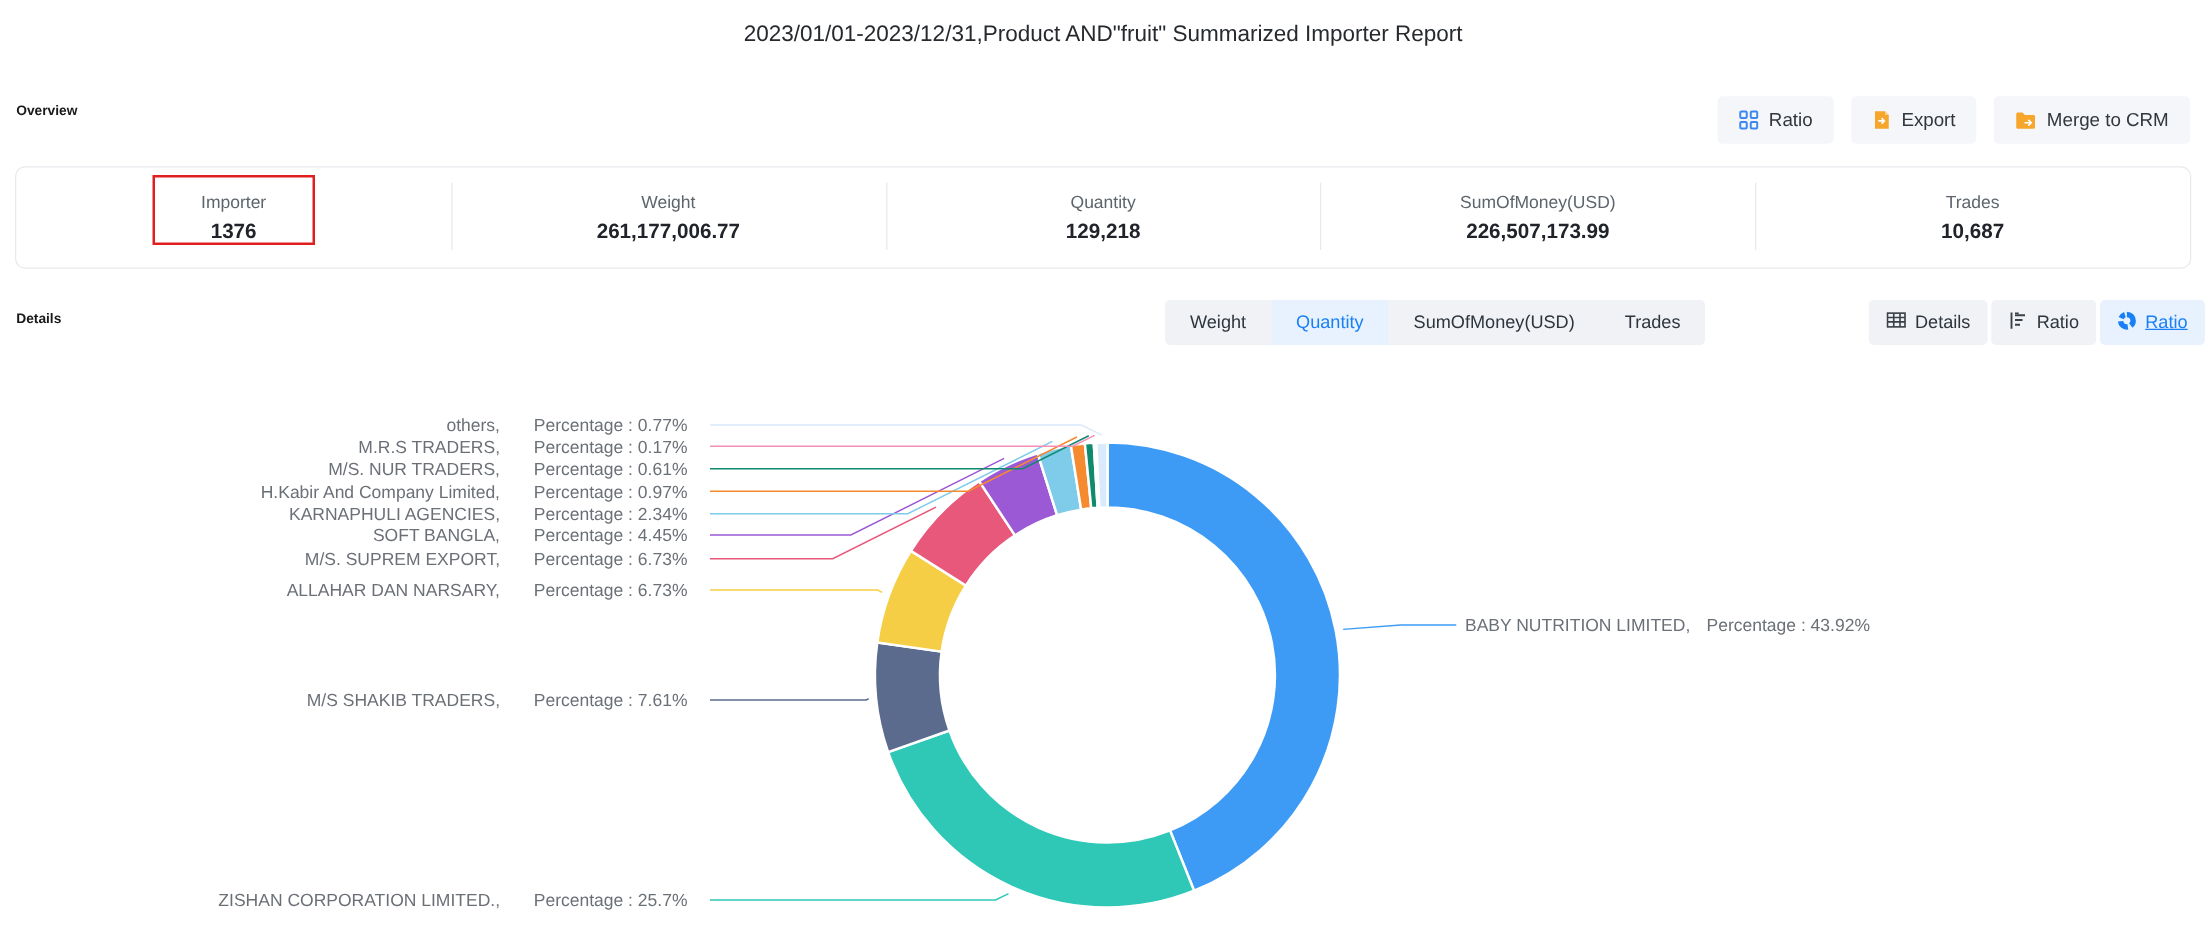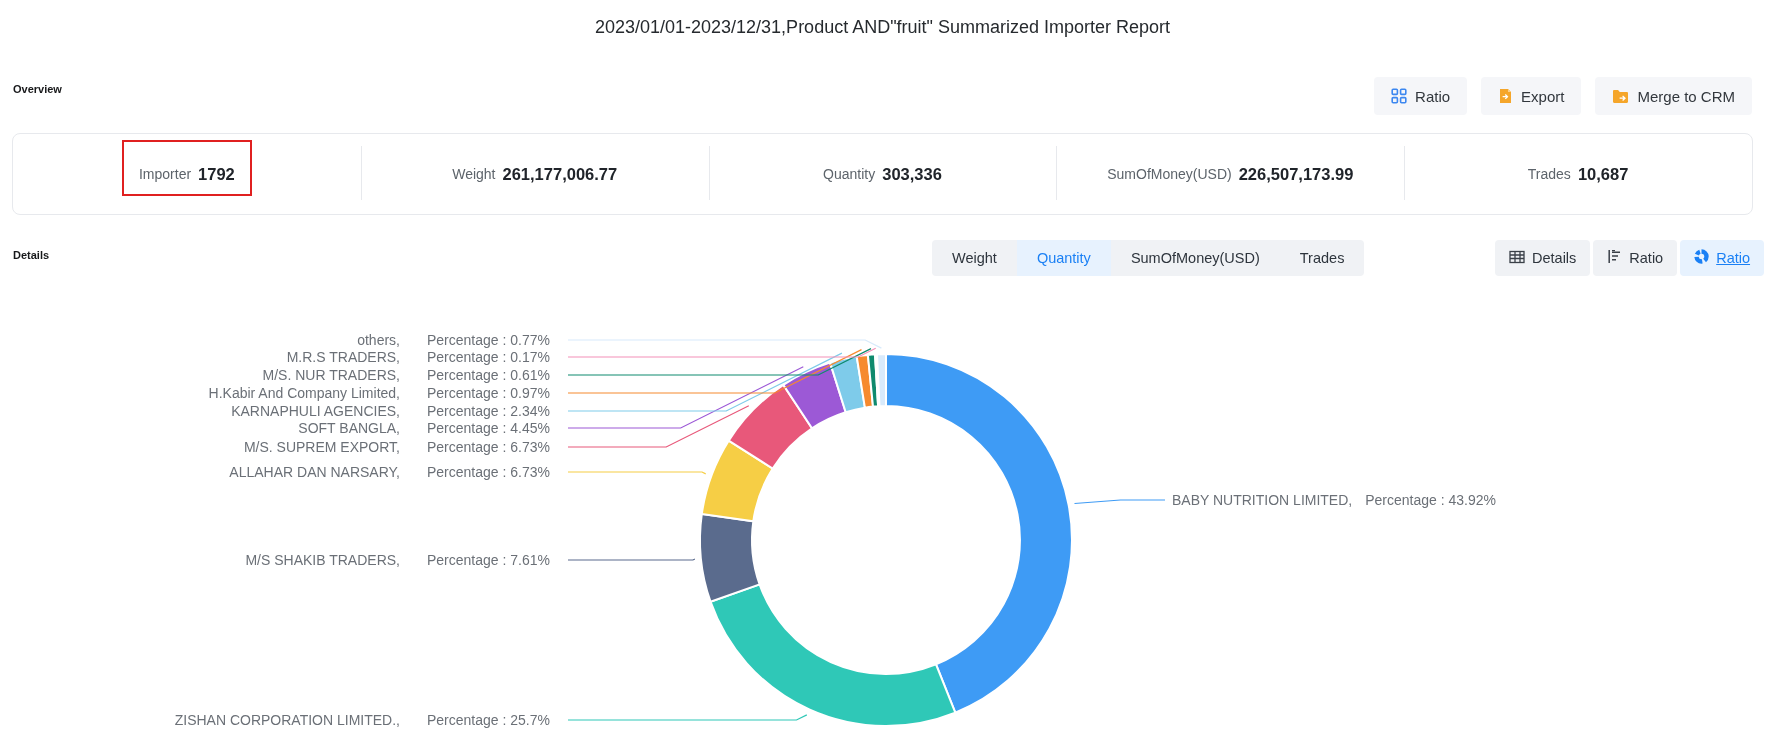--- a/index.html
+++ b/index.html
@@ -9,21 +9,21 @@
        font-size:18px;font-weight:500;color:#262a2e;}
   .section-heading{font-size:11px;font-weight:700;color:#17181a;}
   #overview-heading{position:absolute;left:13px;top:83px;}
   #details-heading{position:absolute;left:13px;top:249px;}
   .toolbar{position:absolute;right:13px;top:77px;display:flex;gap:14px;}
   .btn{display:flex;align-items:center;gap:8px;height:38px;padding:0 17px;
        background:#f5f6f9;border-radius:4px;font-size:15px;color:#32373d;cursor:pointer;}
   .btn svg{display:block;}
   .stats-card{position:absolute;left:12px;right:12px;top:133px;height:80px;
        border:1px solid #e7e9ed;border-radius:8px;background:#fff;display:flex;align-items:stretch;}
-  .stat{flex:1;position:relative;display:flex;align-items:center;
+  .stat{flex:1;position:relative;display:flex;flex-direction:column;align-items:center;
        justify-content:center;gap:7px;}
   .stat .divider{position:absolute;left:0;top:12px;bottom:14px;width:1px;background:#e7e9ed;}
   .stat-label{font-size:14px;color:#5d646b;}
   .stat-value{font-size:16.5px;font-weight:700;color:#20242a;}
   .highlight-box{position:absolute;left:50%;top:6px;transform:translateX(-50%);
        width:126px;height:52px;border:2px solid #e02020;pointer-events:none;}
   .metric-tabs{position:absolute;left:932px;top:240px;display:flex;border-radius:4px;overflow:hidden;}
   .tab{height:36px;display:flex;align-items:center;padding:0 20px;font-size:14.5px;
        background:#f0f2f5;color:#2e353d;cursor:pointer;white-space:nowrap;}
   .tab.active{background:#e7f2fe;color:#1a80f5;}
@@ -71,32 +71,32 @@
           <path d="M7.6 9.2h5.2M10.6 6.9l2.4 2.3-2.4 2.3" stroke="#fff" stroke-width="1.3" fill="none"></path>
         </svg>
       </span>
       <span>Merge to CRM</span>
     </div>
   </div>
 
 <div class="stats-card" id="stats-row">
     <div class="stat">
       <div class="stat-label">Importer</div>
-      <div class="stat-value">1792</div>
+      <div class="stat-value">1376</div>
       <div class="highlight-box"></div>
     </div>
     <div class="stat">
       <span class="divider"></span>
       <div class="stat-label">Weight</div>
       <div class="stat-value">261,177,006.77</div>
     </div>
     <div class="stat">
       <span class="divider"></span>
       <div class="stat-label">Quantity</div>
-      <div class="stat-value">303,336</div>
+      <div class="stat-value">129,218</div>
     </div>
     <div class="stat">
       <span class="divider"></span>
       <div class="stat-label">SumOfMoney(USD)</div>
       <div class="stat-value">226,507,173.99</div>
     </div>
     <div class="stat">
       <span class="divider"></span>
       <div class="stat-label">Trades</div>
       <div class="stat-value">10,687</div>

